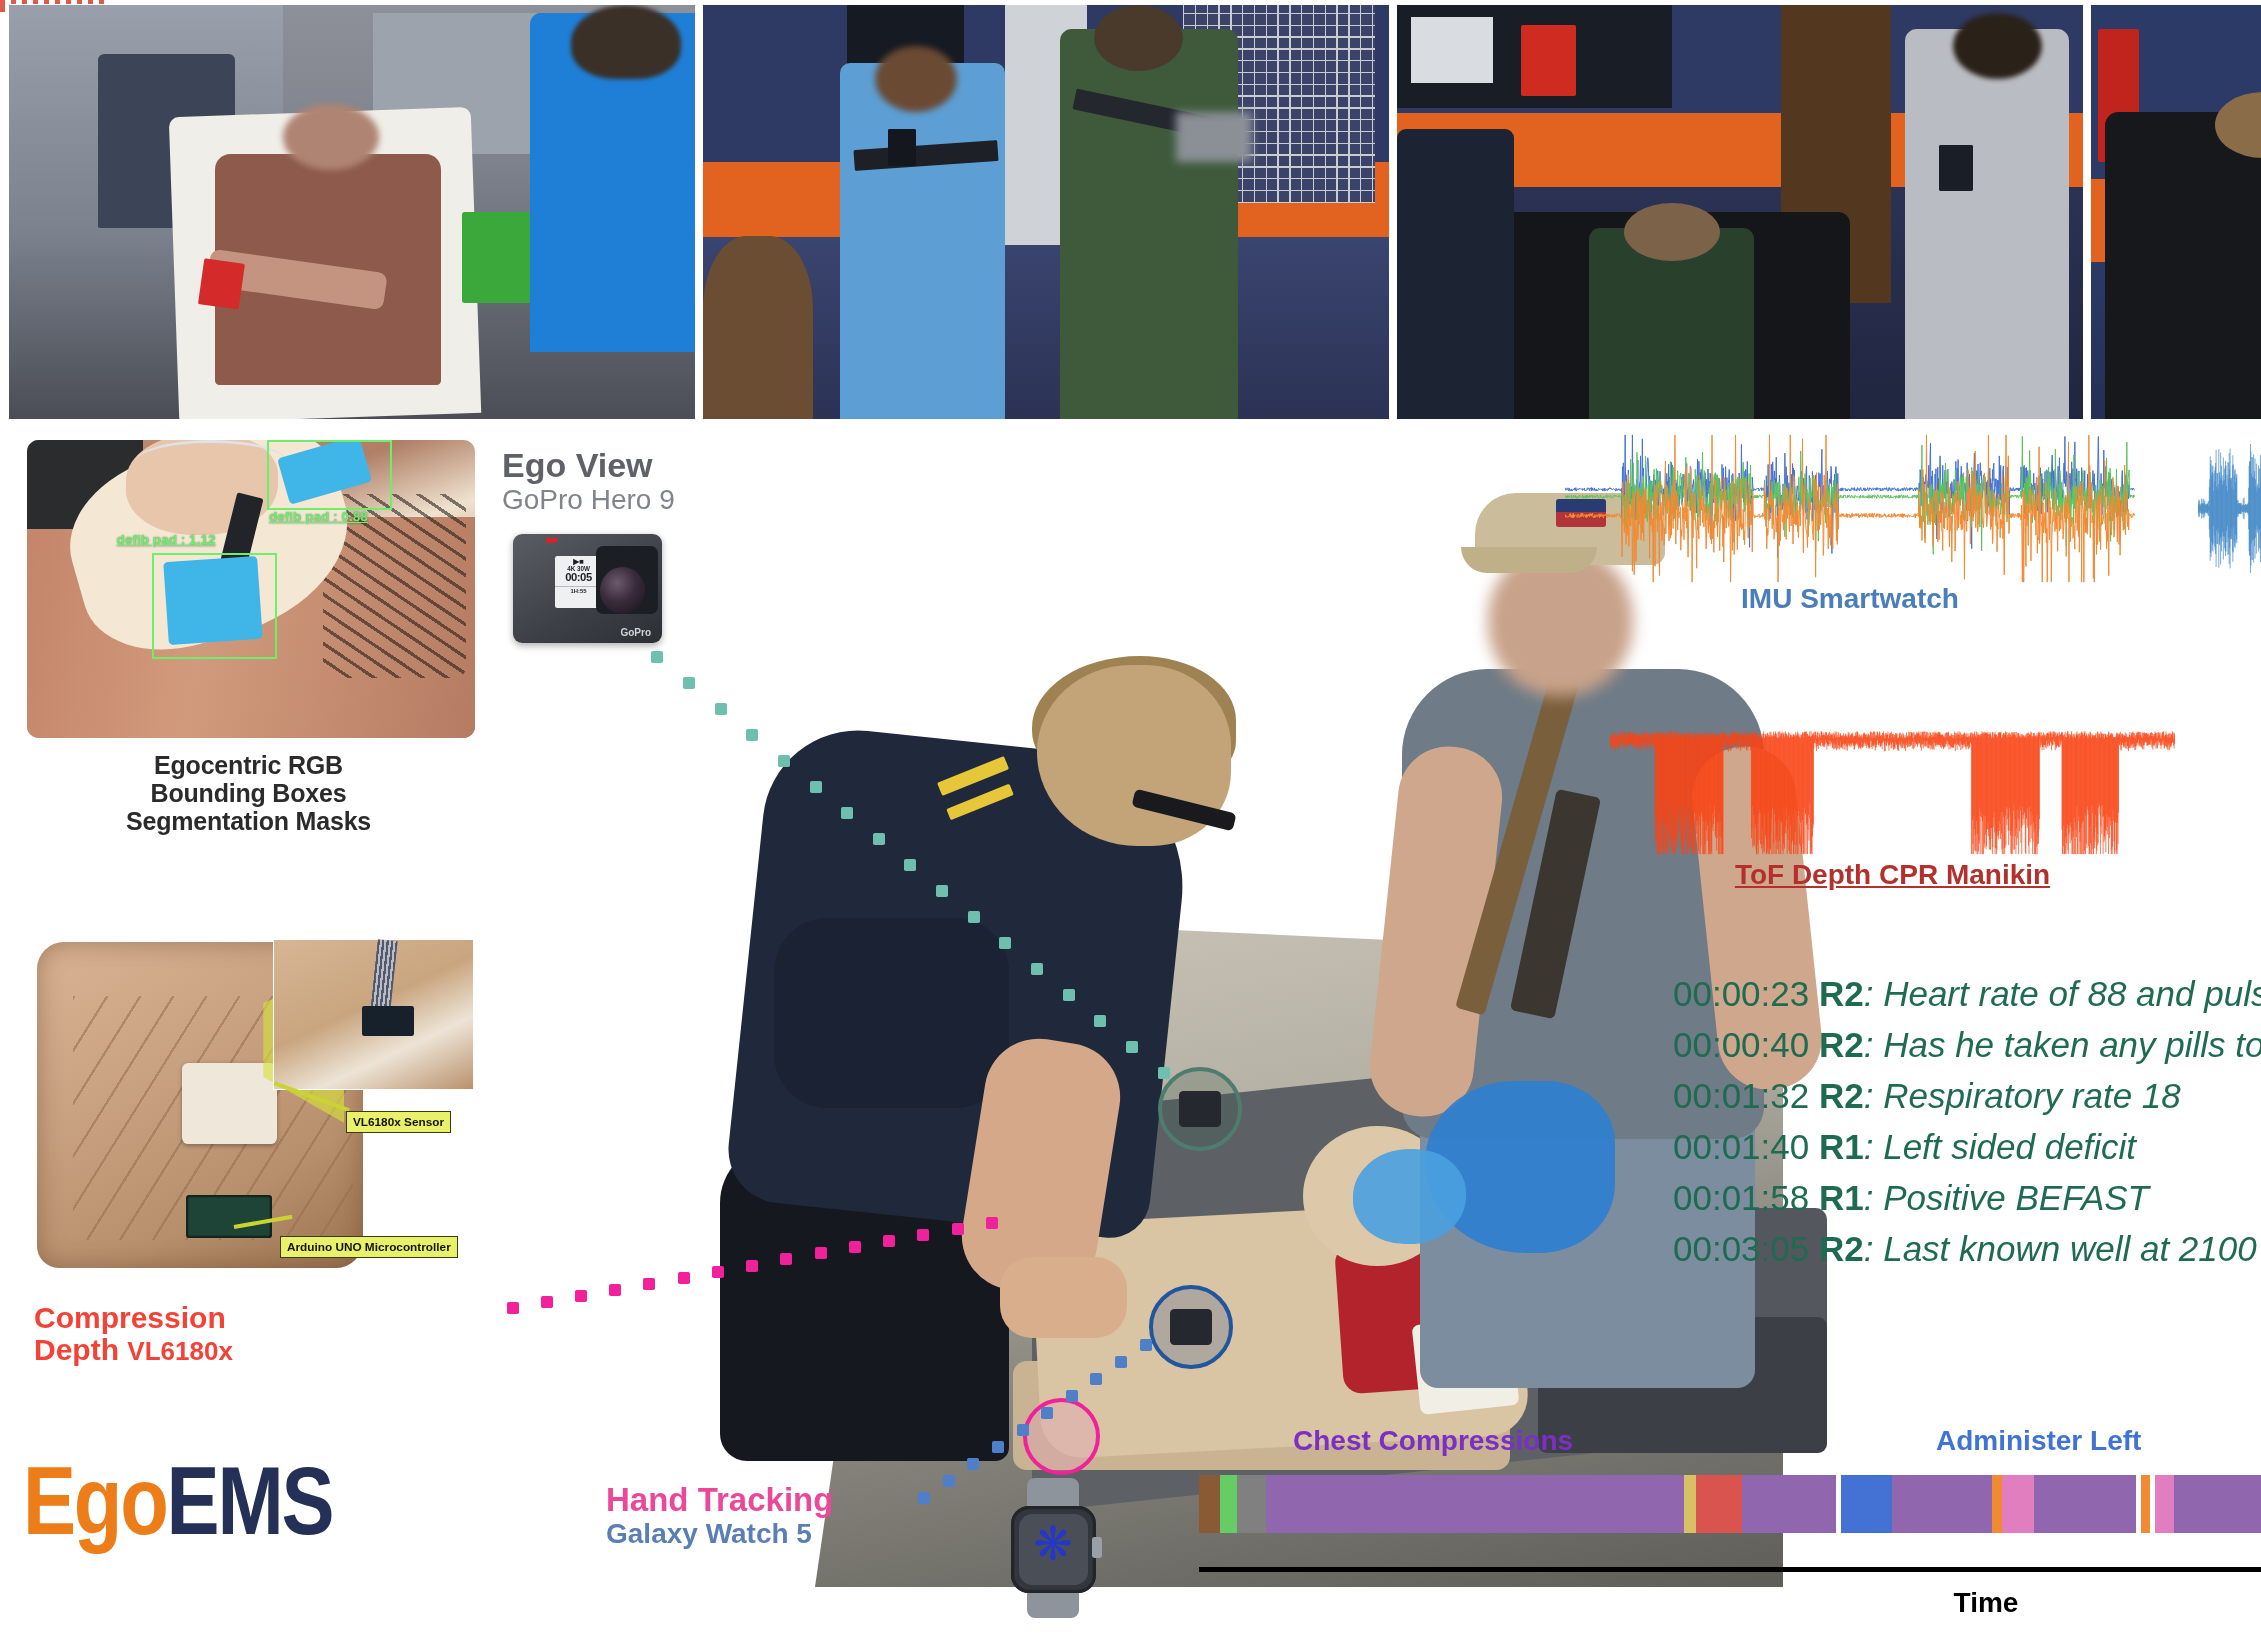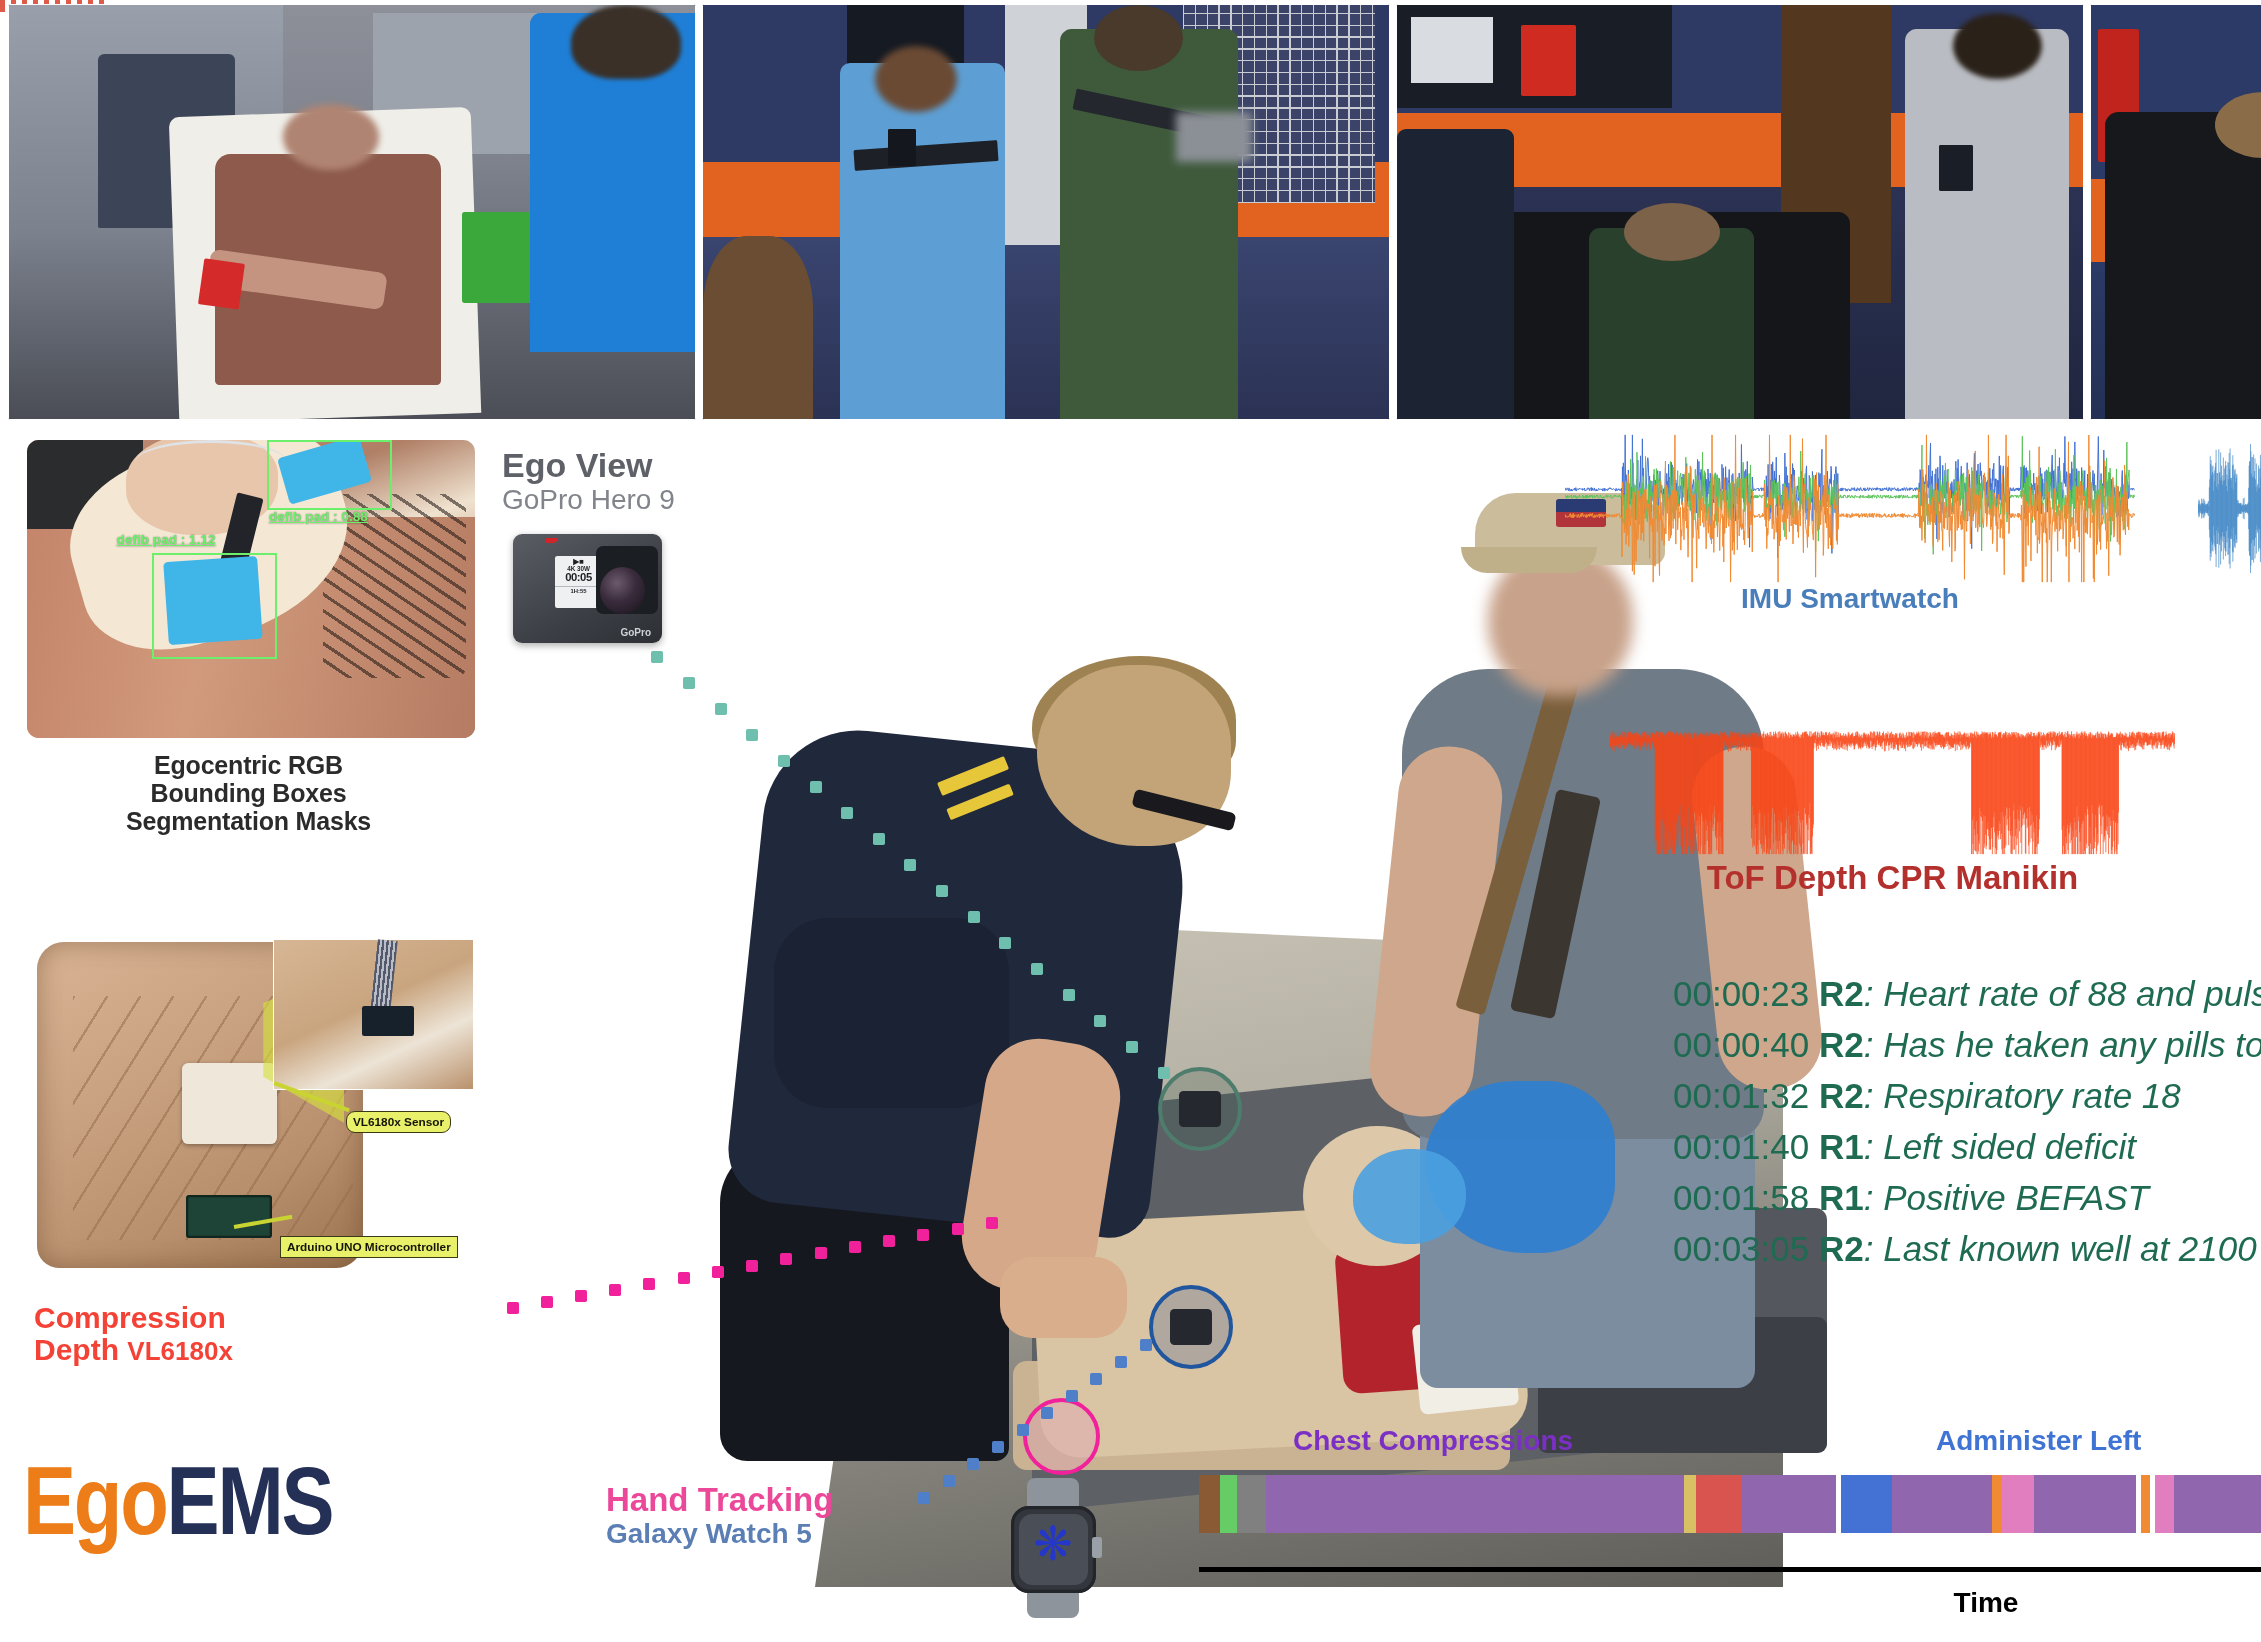--- a/index.html
+++ b/index.html
@@ -109,21 +109,21 @@
      clip-path:polygon(100% 0,100% 100%,0 70%,0 22%);}
   .depth-card .ard{position:absolute;left:149px;top:253px;width:86px;height:43px;background:#1d4436;border-radius:3.6px;
      box-shadow:inset 0 0 0 2.3px #10261e;}
   .depth-card .inset{position:absolute;right:3.6px;top:7.2px;width:199px;height:149px;background:
      linear-gradient(155deg,#d7b695 0%,#c9a57f 45%,#ede4d6 70%,#b9916c 100%);border:1.8px solid #fff;}
   .depth-card .inset .chip{position:absolute;left:44%;top:44%;width:26%;height:20%;background:#17212c;border-radius:2.3px;}
   .depth-card .inset .wires{position:absolute;left:50%;top:0;width:10%;height:48%;
      background:repeating-linear-gradient(90deg,#53586b 0 2.3px,#b9bdc8 2.3px 4.5px);transform:rotate(6deg);}
   .tag{position:absolute;background:#e9f06a;border:1.4px solid #3a3a14;color:#141408;
      font-weight:800;font-size:11.8px;padding:3.2px 5.9px;white-space:nowrap;}
-  .tag.t-sensor{left:325px;top:179px;border-radius:9px;}
+  .tag.t-sensor{left:325px;top:179px;}
   .tag.t-ard{left:259px;top:304px;}
   .arrowline{position:absolute;background:#c9d433;height:4.1px;transform-origin:left center;}
   .arrowline.a1{left:253px;top:149px;width:80px;transform:rotate(20deg);}
   .arrowline.a2{left:213px;top:293px;width:59px;transform:rotate(-10deg);}
 
   .comp-title{position:absolute;left:34px;top:1302px;width:407px;color:#f44336;font-weight:800;
      font-size:30px;line-height:1.08;}
   .comp-title .sub{font-weight:700;font-size:26px;}
 
   .logo{position:absolute;left:22.6px;top:1452px;width:556px;font-weight:800;font-size:97px;
@@ -210,21 +210,21 @@
 
   
   .sig{position:absolute;}
   .sig .plot{position:absolute;left:0;top:0;width:100%;height:100%;}
   .sig-label{position:absolute;width:100%;text-align:center;font-weight:800;}
   #imu-wrap{left:1565px;top:434px;width:570px;height:149px;}
   #imu-label{left:1565px;top:583px;width:570px;font-size:28px;color:#4a7ebb;}
   #aud-wrap{left:2198px;top:434px;width:561px;height:149px;}
   #aud-label{left:2198px;top:583px;width:561px;font-size:28px;color:#2f7fc1;}
   #tof-wrap{left:1610px;top:706px;width:565px;height:149px;}
-  #tof-label{left:1592px;top:859px;width:601px;font-size:33px;color:#b4302c;}
+  #tof-label{left:1592px;top:859px;width:601px;font-size:28px;color:#b4302c;text-decoration:underline;}
 
   .transcript-head{position:absolute;left:2248px;top:737px;width:534px;text-align:center;
      color:#1f6b52;font-weight:800;font-size:33px;line-height:1.16;}
 
   .transcript{position:absolute;left:1673px;top:968px;width:1099px;color:#1f6b52;font-size:35px;line-height:1.46;}
   .tline{white-space:nowrap;}
   .tline .ts{font-weight:400;}
   .tline .spk{font-weight:800;}
   .tline .utt{font-style:italic;}
 

